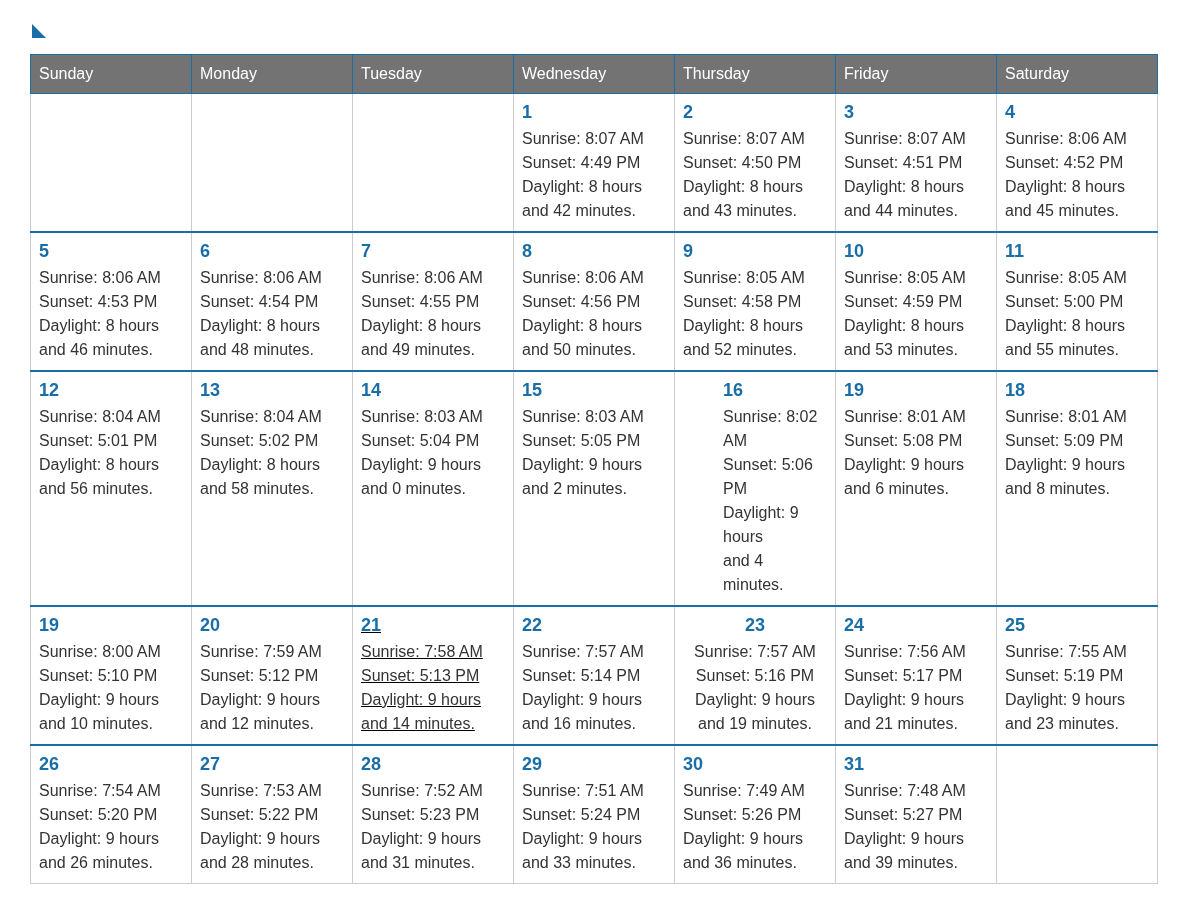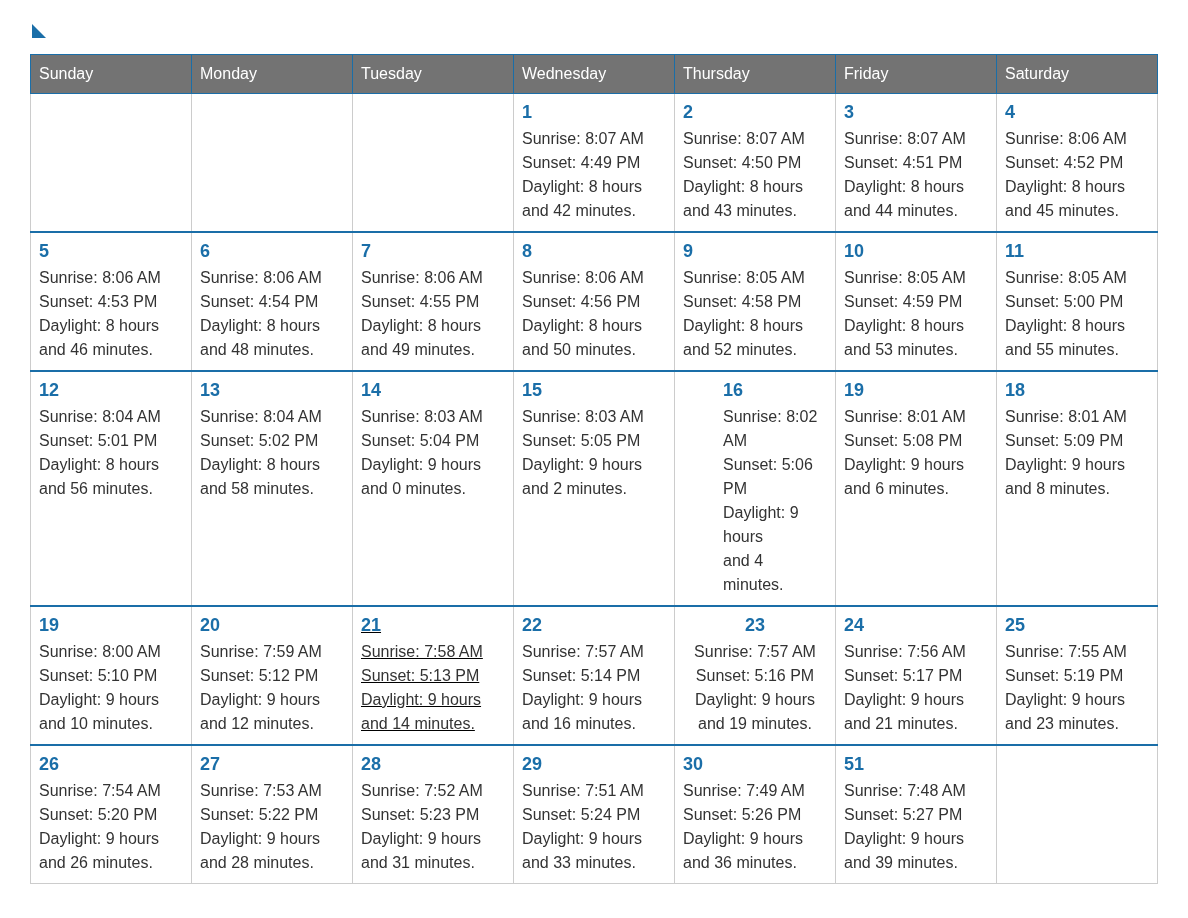--- a/index.html
+++ b/index.html
@@ -256,19 +256,19 @@
         </td>
         <td>
           <div class="day-number">29</div>
           <div class="day-info">Sunrise: 7:51 AM<br>Sunset: 5:24 PM<br>Daylight: 9 hours<br>and 33 minutes.</div>
         </td>
         <td>
           <div class="day-number">30</div>
           <div class="day-info">Sunrise: 7:49 AM<br>Sunset: 5:26 PM<br>Daylight: 9 hours<br>and 36 minutes.</div>
         </td>
         <td>
-          <div class="day-number">51</div>
+          <div class="day-number">31</div>
           <div class="day-info">Sunrise: 7:48 AM<br>Sunset: 5:27 PM<br>Daylight: 9 hours<br>and 39 minutes.</div>
         </td>
         <td class="empty-cell"></td>
       </tr>
     </tbody>
 </table>
 
 </body></html>

